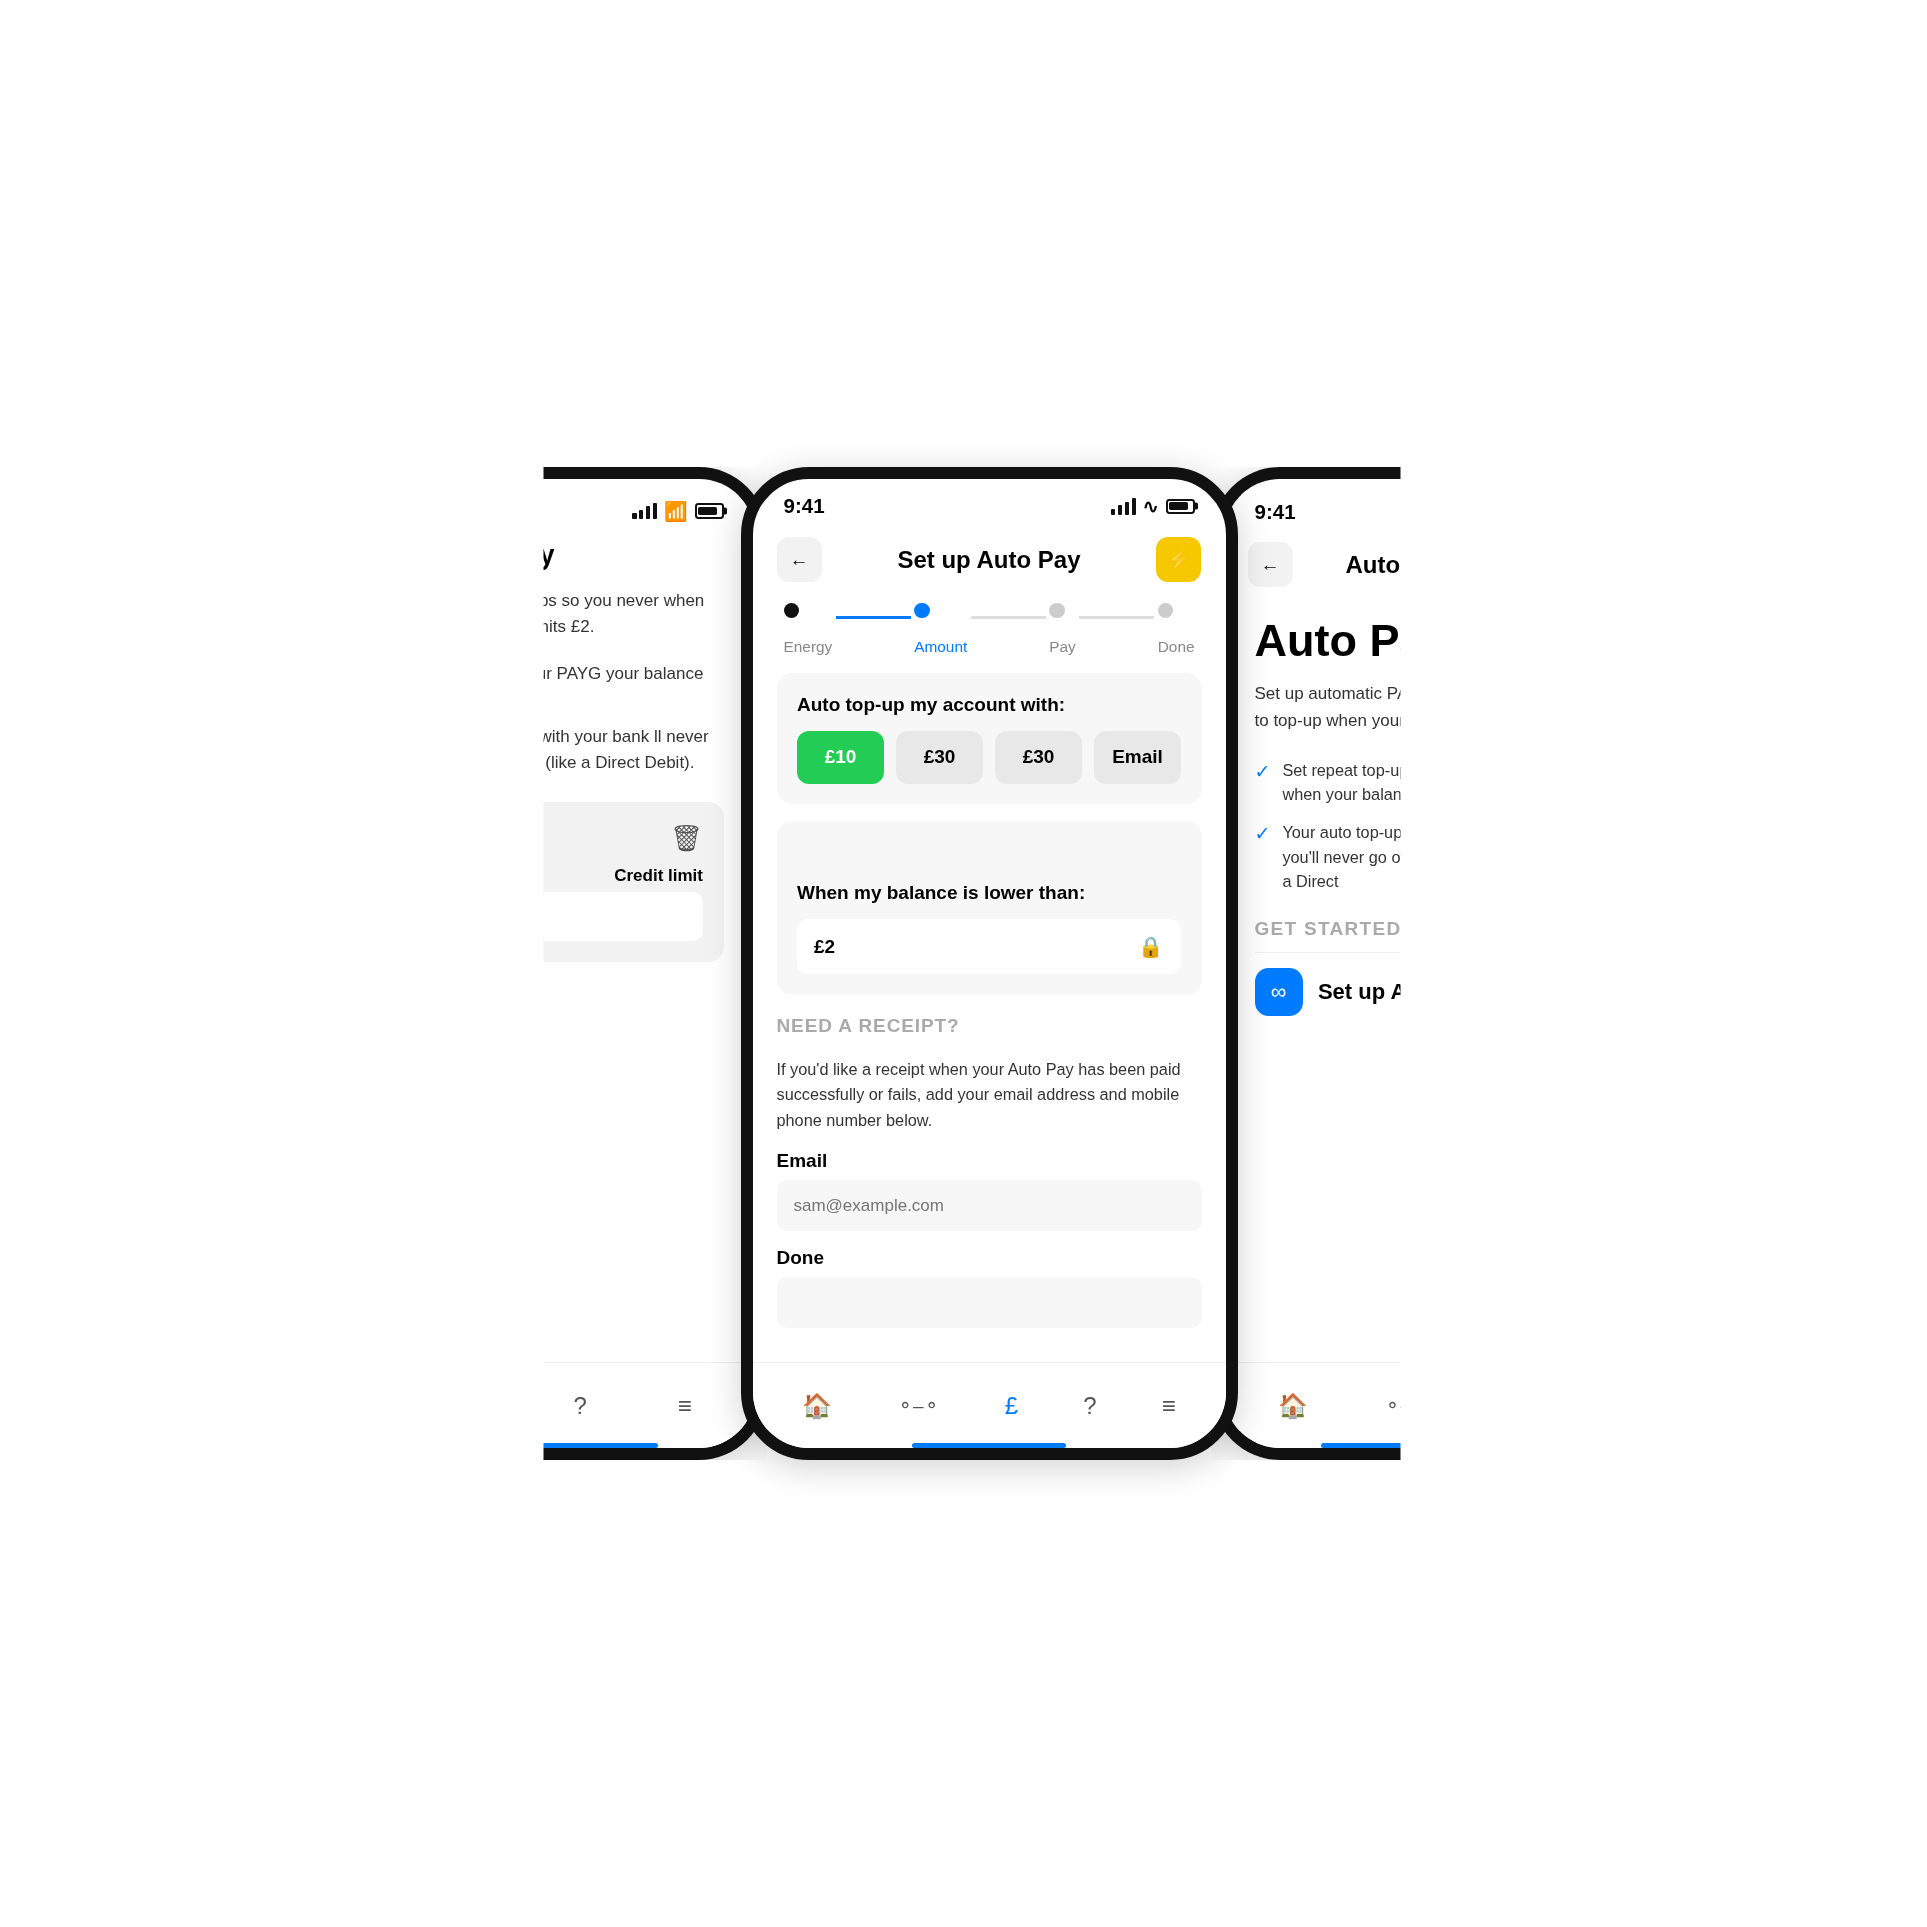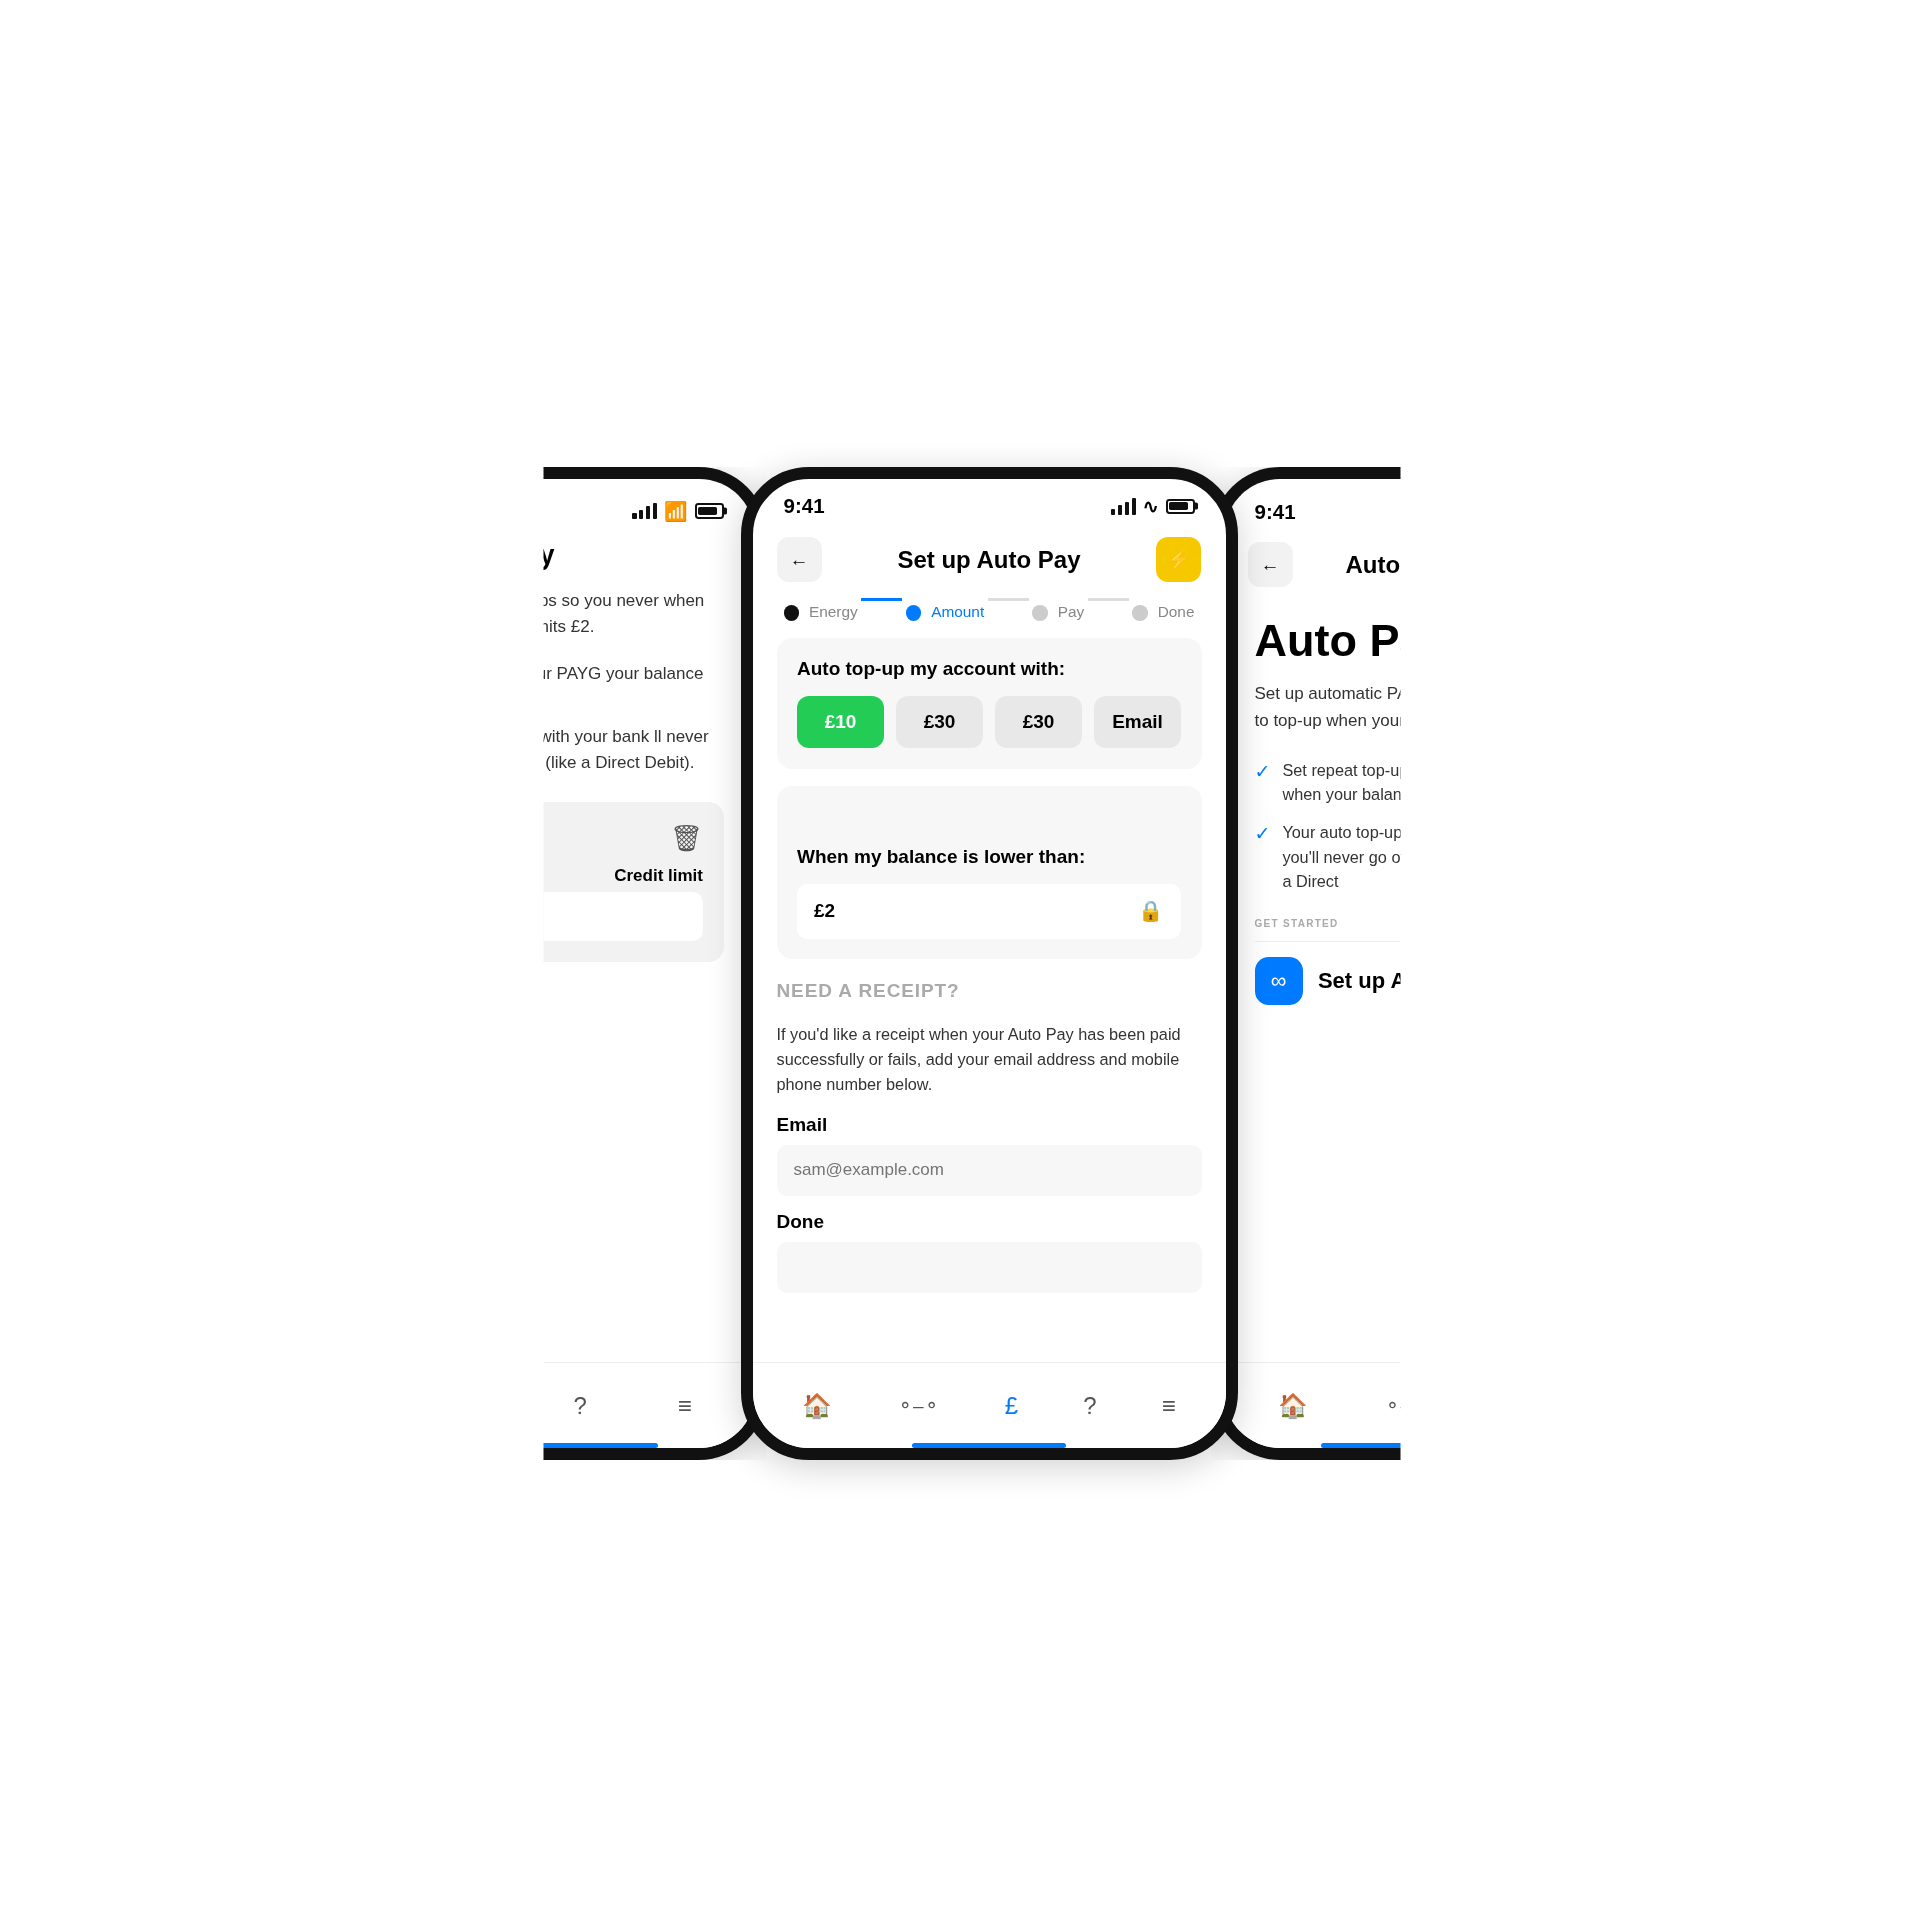--- a/index.html
+++ b/index.html
@@ -128,23 +128,23 @@
     
     .progress-bar {
       display: flex;
       align-items: center;
       justify-content: space-between;
       padding: 8.6px 31px 17px;
       position: relative;
     }
     .progress-step {
       display: flex;
-      flex-direction: row;
-      align-items: flex-end;
-      gap: 10px;
+      flex-direction: column;
+      align-items: flex-start;
+      gap: 20px;
       position: relative;
       z-index: 1;
     }
     .step-dot {
       width: 15.4px; height: 15.4px;
       border-radius: 50%;
       background: #ccc;
     }
     .step-dot.active { background: #007bff; }
     .step-dot.done { background: #111; }
@@ -338,21 +338,21 @@
       font-size: 19px;
       margin-top: 1.7px;
       flex-shrink: 0;
     }
     .check-text {
       font-size: 16.3px;
       color: #333;
       line-height: 1.5;
     }
     .get-started-label {
-      font-size: 10px;
+      font-size: 19px;
       font-weight: 700;
       color: #aaa;
       letter-spacing: 1.3px;
       margin: 24px 0 12px;
     }
     .divider { height: 0.9px; background: #eee; margin-bottom: 15.4px; }
     .setup-btn {
       display: flex;
       align-items: center;
       gap: 15.4px;

